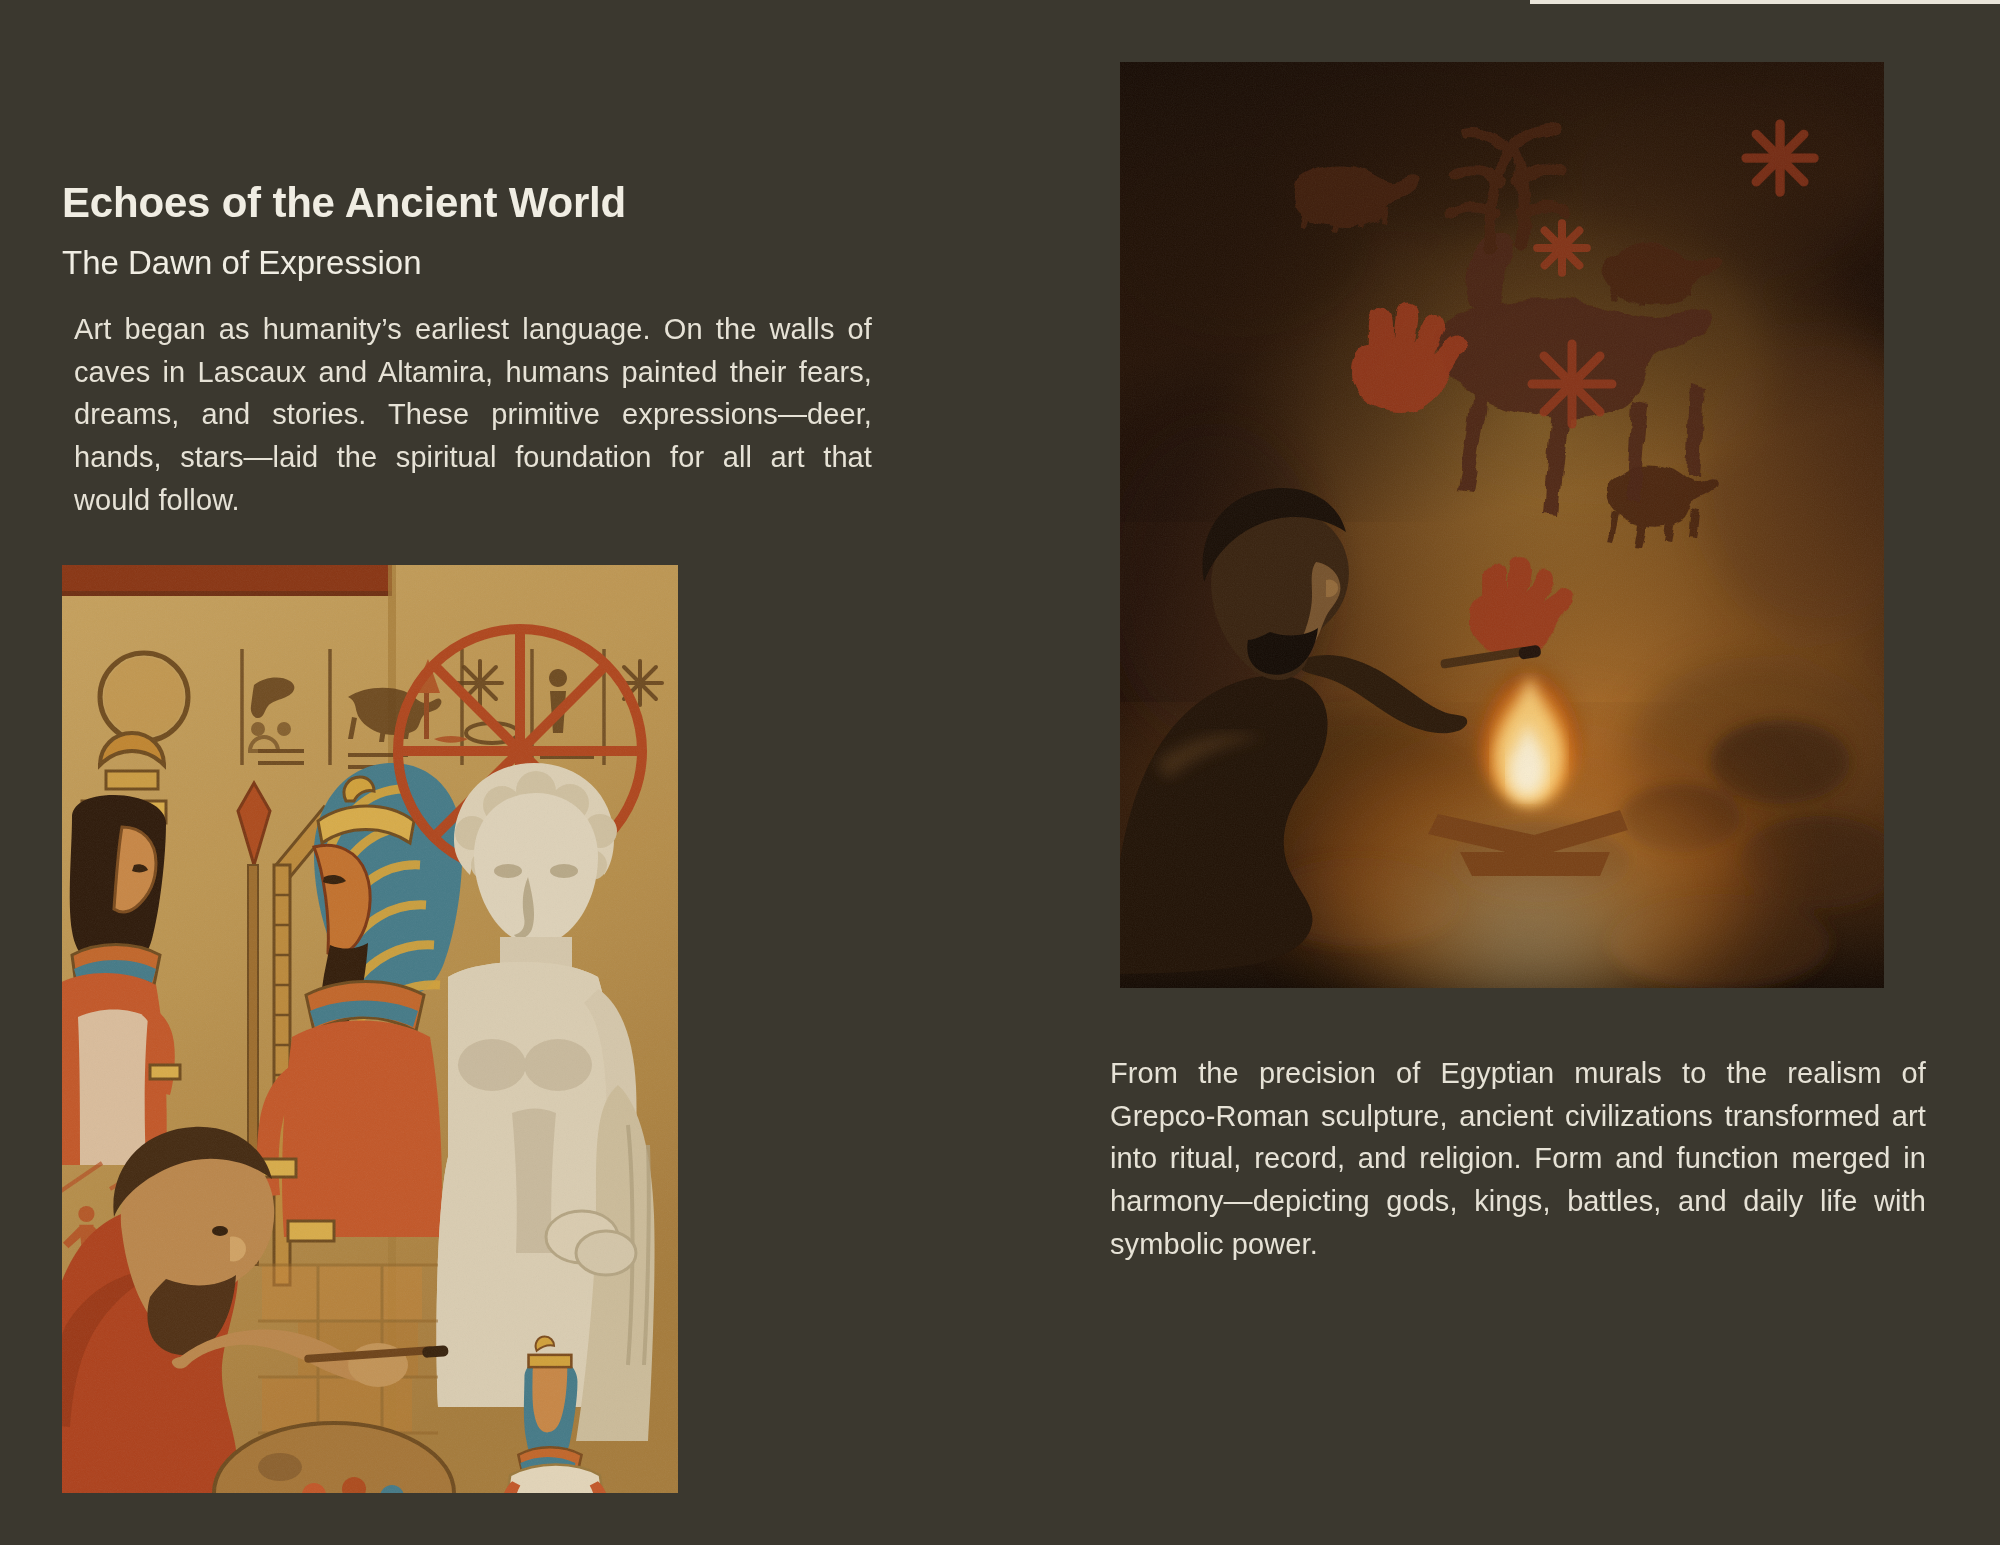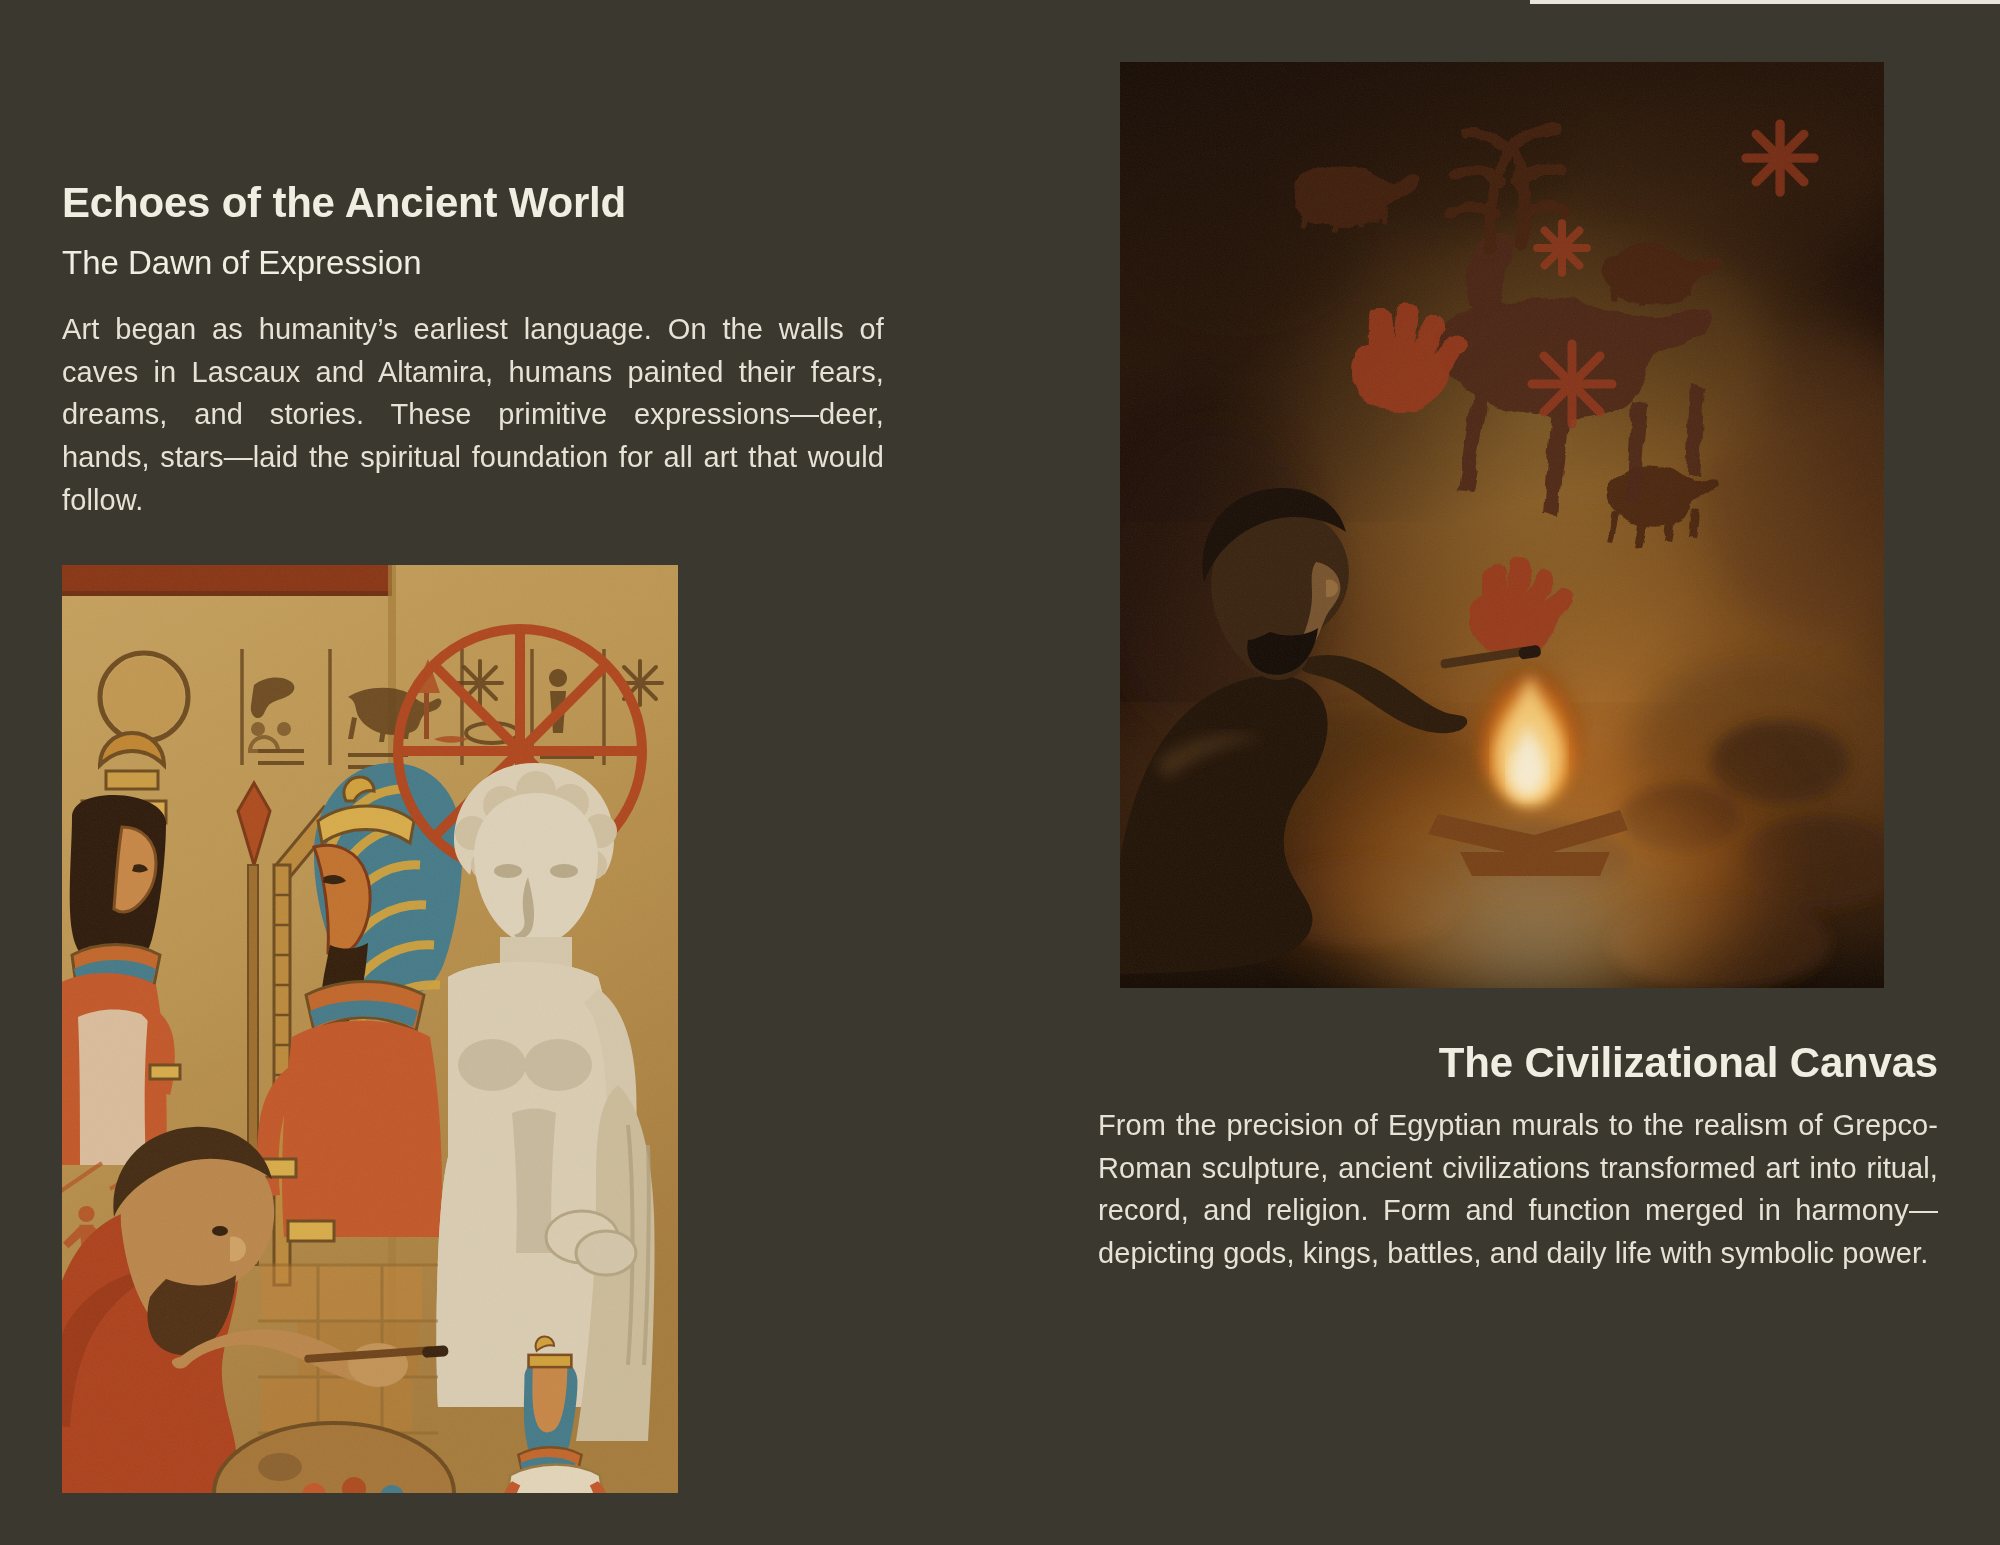--- a/index.html
+++ b/index.html
@@ -27,21 +27,21 @@
   .h1{
     font-size:42px;font-weight:700;letter-spacing:-0.2px;
     color:#f0ede3;margin:0 0 18px 0;line-height:1.1;
   }
   .h2{
     font-size:33px;font-weight:400;color:#f0ede3;
     margin:0 0 26px 0;line-height:1.15;
   }
   .body-copy{
     font-size:29px;line-height:1.47;color:#e6e2d6;
-    text-align:justify;font-weight:400;margin:0;
+    text-align:justify;font-weight:400;margin:12px;
     letter-spacing:.1px;
   }
 
   
   .right-text{
     position:absolute;right:62px;top:1040px;width:840px;text-align:right;
   }
   .right-text .h1{font-size:42px;margin-bottom:18px;}
   .right-text .h2{font-size:33px;margin-bottom:28px;}
   .right-text .body-copy{text-align:justify;}
@@ -59,21 +59,20 @@
 
   <div class="top-rule"></div>
 
   <div class="left-text">
     <h1 class="h1">Echoes of the Ancient World</h1>
     <h2 class="h2">The Dawn of Expression</h2>
     <p class="body-copy">Art began as humanity’s earliest language. On the walls of caves in Lascaux and Altamira, humans painted their fears, dreams, and stories. These primitive expressions—deer, hands, stars—laid the spiritual foundation for all art that would follow.</p>
   </div>
 
   <div class="right-text">
-    <h1 class="h1">The Civilizational Canvas</h1>
     <p class="body-copy">From the precision of Egyptian murals to the realism of Grepco-Roman sculpture, ancient civilizations transformed art into ritual, record, and religion. Form and function merged in harmony—depicting gods, kings, battles, and daily life with symbolic power.</p>
   </div>
 
   <div class="art" id="cave-art">
     <svg viewBox="0 0 764 926" preserveAspectRatio="xMidYMid slice">
       <defs>
         <radialGradient id="caveGlow" cx="62%" cy="74%" r="62%">
           <stop offset="0%" stop-color="#d78a35"></stop>
           <stop offset="35%" stop-color="#8d551c"></stop>
           <stop offset="70%" stop-color="#4a2a10"></stop>

